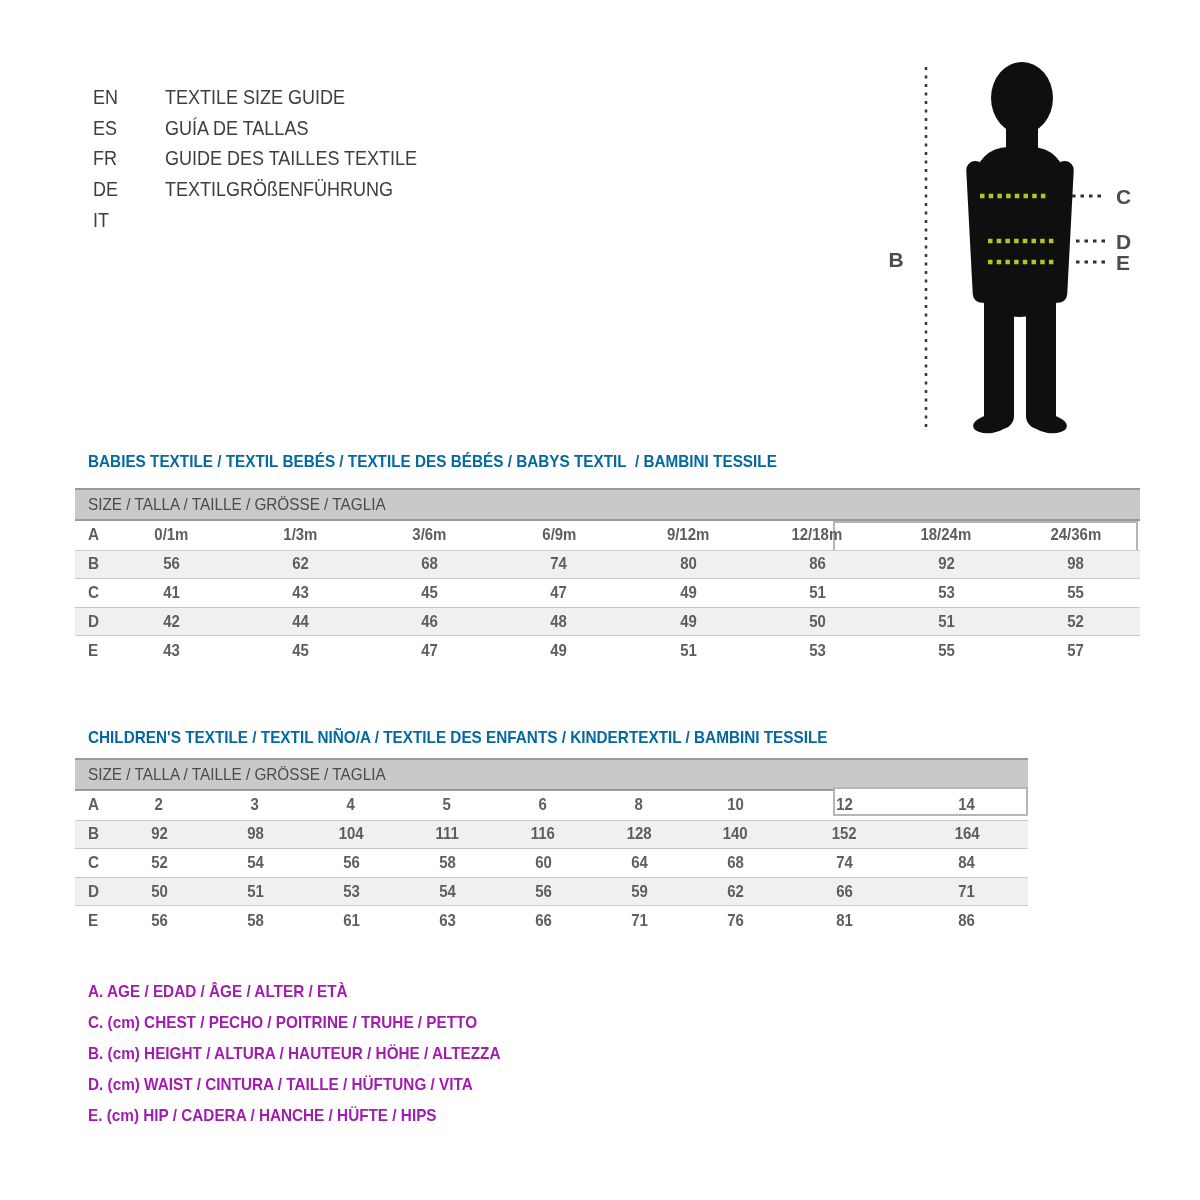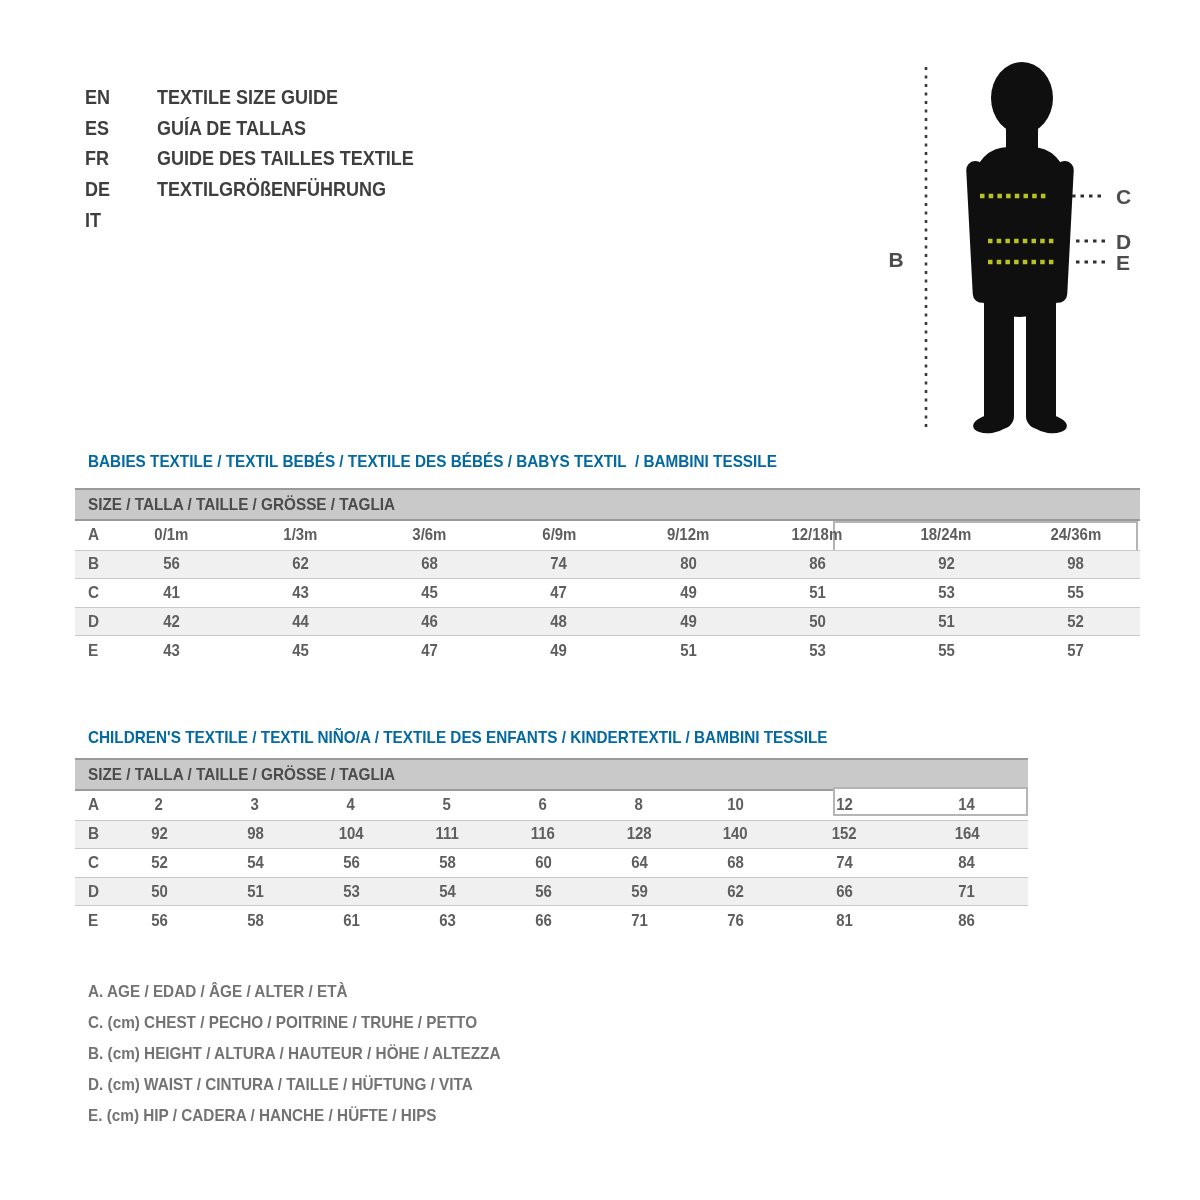--- a/index.html
+++ b/index.html
@@ -5,56 +5,56 @@
   html,body{margin:0;padding:0;}
   body{
     width:1200px;height:1200px;background:#ffffff;position:relative;
     font-family:"Liberation Sans",sans-serif;color:#3e3e3e;overflow:hidden;
   }
   .cx{display:inline-block;transform:scaleX(.9);transform-origin:0 50%;white-space:pre;}
   .cxc{display:inline-block;transform:scaleX(.88);transform-origin:50% 50%;white-space:pre;}
 
   
   .langs{position:absolute;left:85px;top:82px;}
-  .lang-row{display:flex;height:30.8px;align-items:center;font-size:20px;font-weight:bold;color:#3e3e3e;}
+  .lang-row{display:flex;height:30.8px;align-items:center;font-size:20px;font-weight:normal;color:#3e3e3e;margin-left:8px;}
   .lang-code{width:72px;}
 
   
   .figure{position:absolute;left:870px;top:45px;width:300px;height:400px;}
 
   
   .section-heading{position:absolute;left:88px;font-size:17px;font-weight:bold;color:#0369a1;}
   #babies-heading{top:452px;}
   #children-heading{top:728px;}
 
   
   .sizetable{position:absolute;left:75px;}
   #babies-table{top:488px;width:1065px;}
   #children-table{top:758px;width:953px;}
   .thead{
     height:29px;background:var(--hdr-bg,#c9c9c9);
     border-top:2px solid #9a9a9a;border-bottom:2px solid #9a9a9a;
     display:flex;align-items:center;padding-left:13px;box-sizing:content-box;
-    font-size:17px;font-weight:bold;color:#4b4b4b;position:relative;z-index:1;
+    font-size:17px;font-weight:normal;color:#4b4b4b;position:relative;z-index:1;
   }
   .hl-box{position:absolute;background:#ffffff;border:2px solid #b5b5b5;z-index:3;box-sizing:border-box;}
   #babies-table .hl-box{left:758px;top:33px;width:305px;height:31px;}
   #children-table .hl-box{left:758px;top:29px;width:195px;height:29px;}
   .tbody{position:relative;z-index:4;}
   .trow{display:grid;height:28.8px;align-items:center;box-sizing:border-box;
         font-size:17px;font-weight:bold;color:#5e5e5e;}
   #babies-table .trow{grid-template-columns:32px repeat(8,1fr);}
   #children-table .trow{grid-template-columns:36px repeat(7,96px) 1fr 1fr;}
   .trow.alt{background:var(--alt-bg,#f0f0f0);border-top:1px solid #c9c9c9;border-bottom:1px solid #c9c9c9;}
   .cell.letter{padding-left:13px;}
   .cell.val{text-align:center;}
 
   
   .legend{position:absolute;left:88px;top:976px;}
-  .legend-line{height:31px;display:flex;align-items:center;font-size:17px;font-weight:bold;color:#737373;}
+  .legend-line{height:31px;display:flex;align-items:center;font-size:17px;font-weight:bold;color:#a21caf;}
 </style>
 </head>
 <body>
 
 <div class="page">
 
   <div class="langs">
     <div class="lang-row">
       <div class="lang-code"><span class="cx">EN</span></div>
       <div><span class="cx">TEXTILE SIZE GUIDE</span></div>

